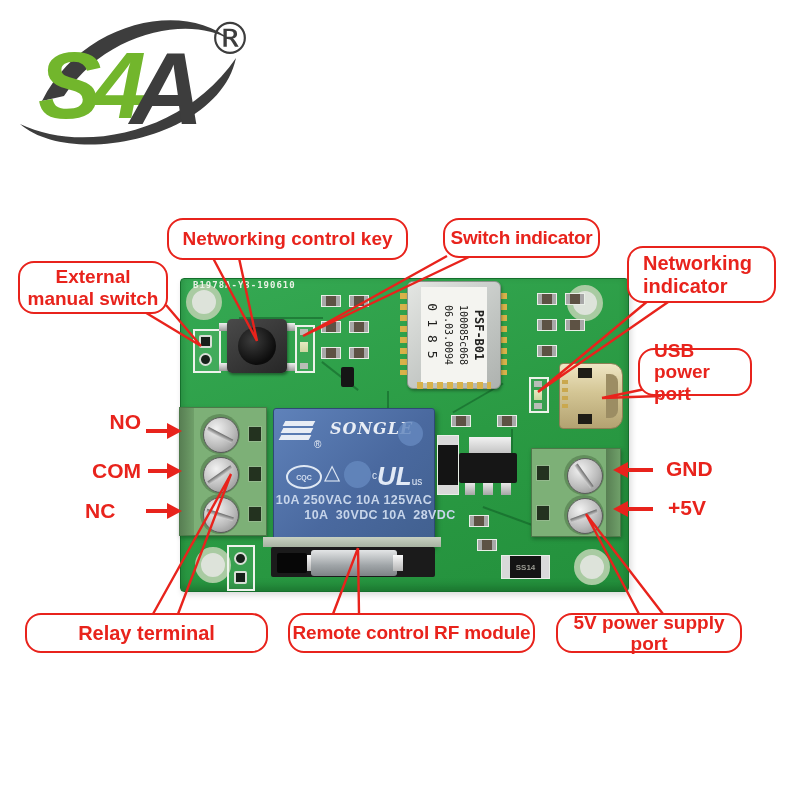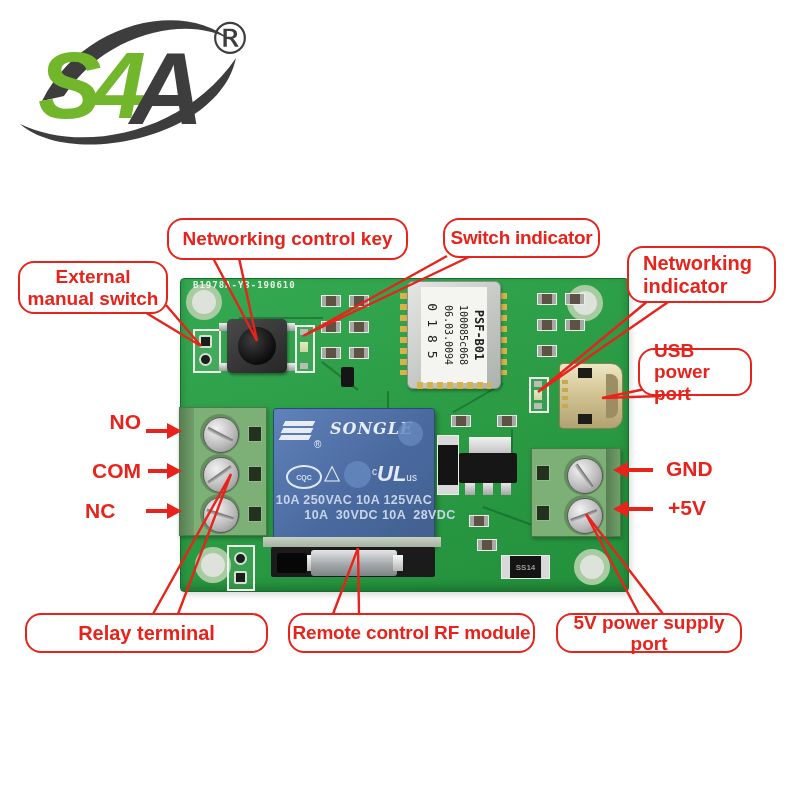--- a/index.html
+++ b/index.html
@@ -184,21 +184,21 @@
     <div class="stripe" style="left:10px;top:12px;"></div>
     <div class="stripe" style="left:8px;top:19px;"></div>
     <div class="stripe" style="left:6px;top:26px;"></div>
     <div style="position:absolute;left:40px;top:30px;font-size:10px;color:#e8edf5;">®</div>
     <div style="position:absolute;left:56px;top:10px;font-family:'DejaVu Serif',serif;font-style:italic;font-weight:bold;font-size:16px;color:#e8edf5;letter-spacing:1px;">SONGLE</div>
     <div class="r-circle" style="left:124px;top:12px;width:25px;height:25px;"></div>
     <div class="r-circle" style="left:70px;top:52px;width:27px;height:27px;"></div>
     <div class="r-cqc" style="left:12px;top:56px;">CQC</div>
     <div style="position:absolute;left:50px;top:52px;font-size:21px;line-height:22px;color:#dfe8f4;">△</div>
     <div style="position:absolute;left:98px;top:52px;color:#e2eaf6;">
-      <span style="font-size:10px;vertical-align:6px;">c</span><span style="font-size:22px;font-weight:bold;font-style:italic;">UL</span><span style="font-size:10px;">us</span>
+      <span style="font-size:10px;vertical-align:6px;">c</span><span style="font-size:26px;font-weight:bold;font-style:italic;">UL</span><span style="font-size:10px;">us</span>
     </div>
     <div class="r-rating" style="top:84px;">10A 250VAC 10A 125VAC</div>
     <div class="r-rating" style="top:99px;padding-left:26px;">10A  30VDC 10A  28VDC</div>
   </div>
 
   <div class="terminal" style="left:-2px;top:128px;width:86px;height:127px;">
     <div class="t-strip" style="left:0;"></div>
     <div class="t-slot" style="left:68px;top:18px;"></div>
     <div class="t-slot" style="left:68px;top:58px;"></div>
     <div class="t-slot" style="left:68px;top:98px;"></div>

